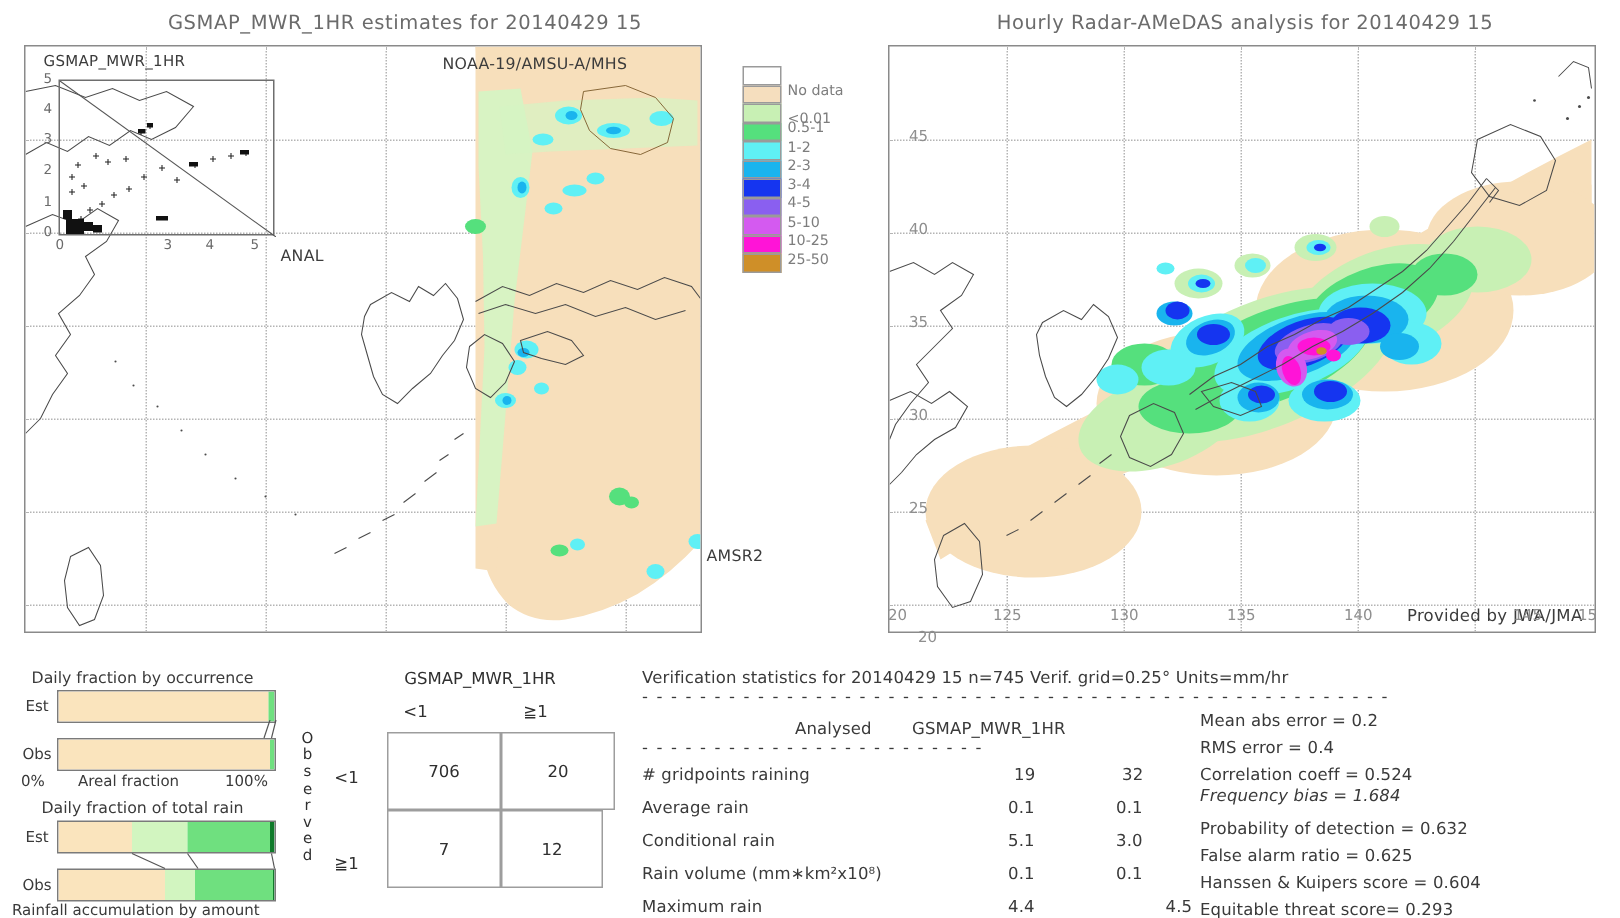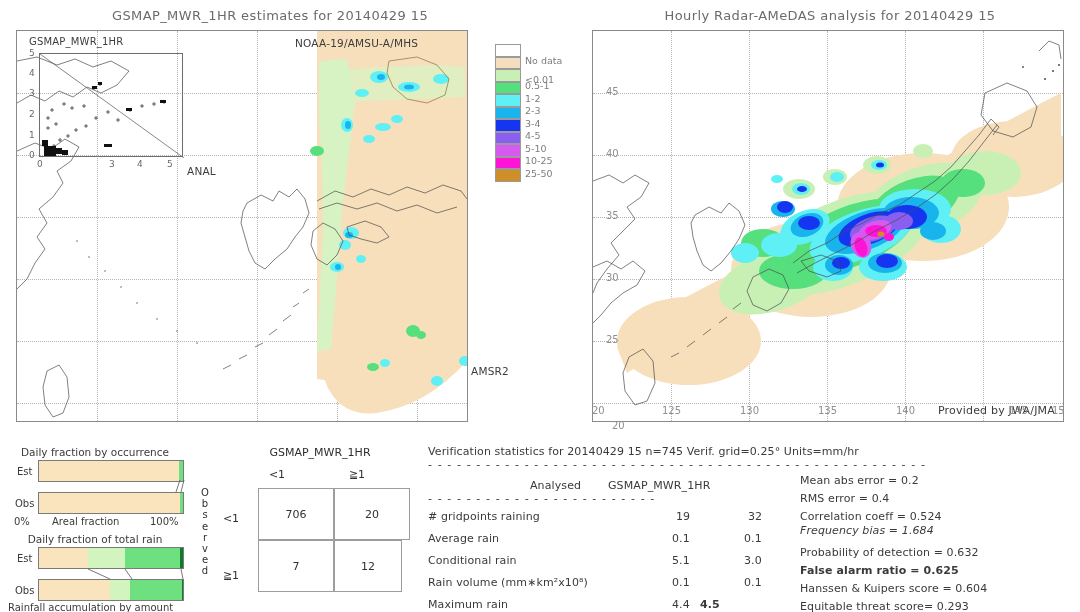--- a/index.html
+++ b/index.html
@@ -469,22 +469,22 @@
 <div class="stat" style="left:428px;top:554px;">Conditional rain</div>
 <div class="stat" style="left:672px;top:554px;">5.1</div>
 <div class="stat" style="left:744px;top:554px;">3.0</div>
 
 <div class="stat" style="left:428px;top:576px;">Rain volume (mm∗km²x10⁸)</div>
 <div class="stat" style="left:672px;top:576px;">0.1</div>
 <div class="stat" style="left:744px;top:576px;">0.1</div>
 
 <div class="stat" style="left:428px;top:598px;">Maximum rain</div>
 <div class="stat" style="left:672px;top:598px;">4.4</div>
-<div class="stat" style="left:700px;top:598px;font-weight:bold;">4.5</div>
+<div class="stat" style="left:777px;top:598px;">4.5</div>
 
 <div class="stat" style="left:800px;top:474px;">Mean abs error = 0.2</div>
 <div class="stat" style="left:800px;top:492px;">RMS error = 0.4</div>
 <div class="stat" style="left:800px;top:510px;">Correlation coeff = 0.524</div>
 <div class="stat" style="left:800px;top:524px;font-style:italic;">Frequency bias = 1.684</div>
 <div class="stat" style="left:800px;top:546px;">Probability of detection = 0.632</div>
-<div class="stat" style="left:800px;top:564px;font-weight:bold;">False alarm ratio = 0.625</div>
+<div class="stat" style="left:800px;top:564px;">False alarm ratio = 0.625</div>
 <div class="stat" style="left:800px;top:582px;">Hanssen &amp; Kuipers score = 0.604</div>
 <div class="stat" style="left:800px;top:600px;">Equitable threat score= 0.293</div>
 
 </body></html>

